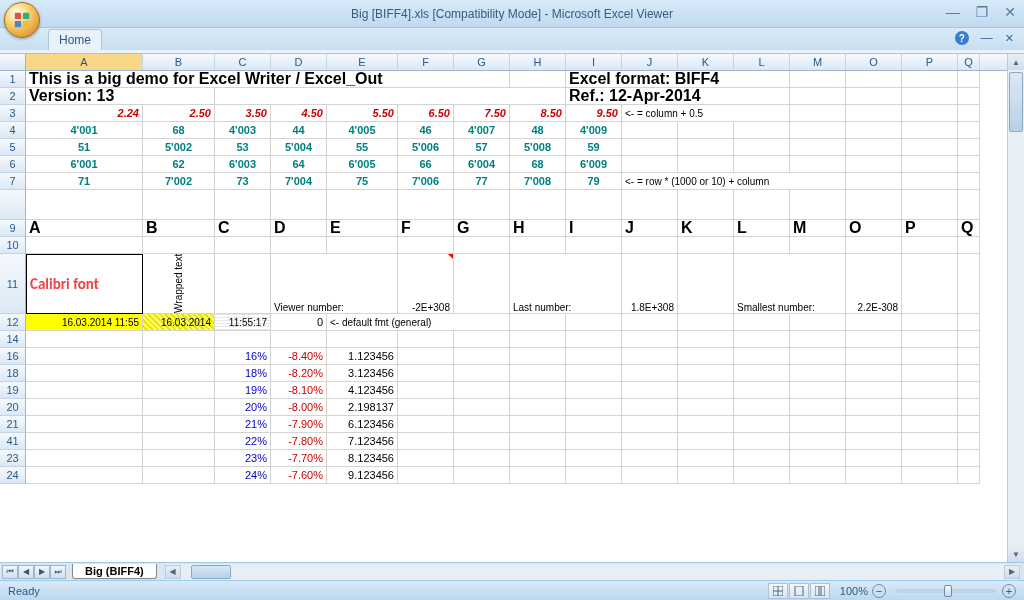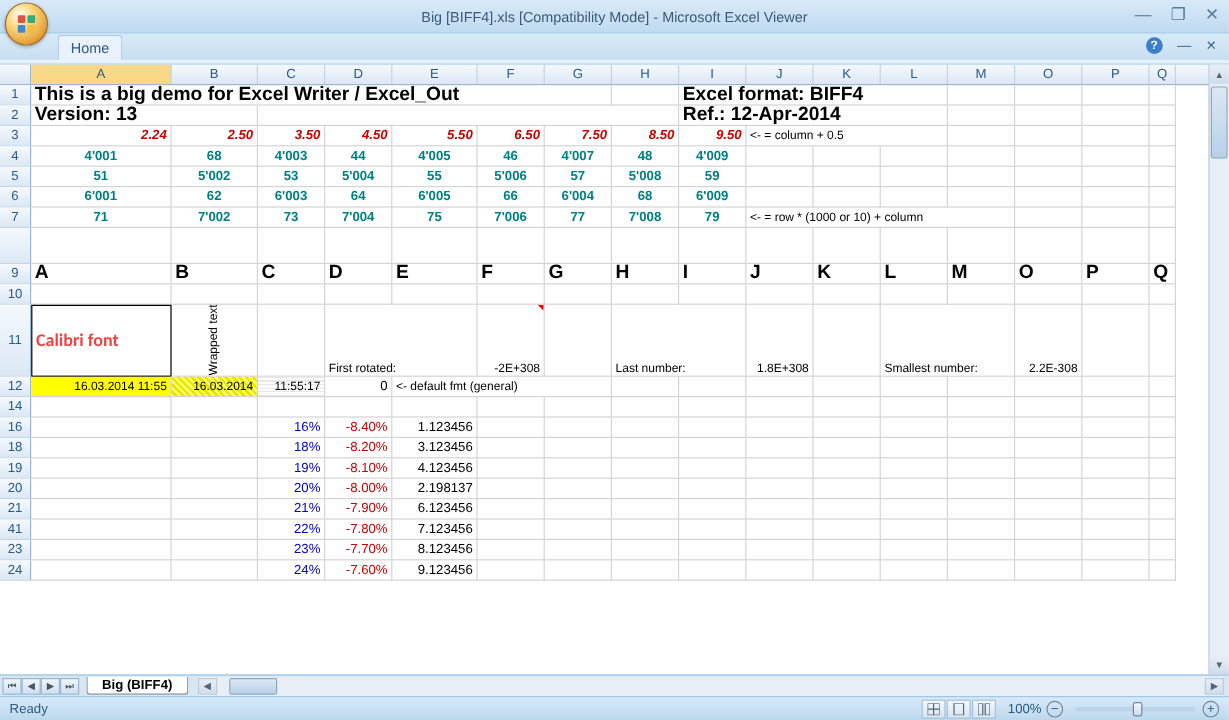--- a/index.html
+++ b/index.html
@@ -289,21 +289,21 @@
       </div>
       <div class="row tall">
         <div class="row-h" style="height:60px">11</div>
         <div class="cell box-border" style="width:117px;height:60px;align-items:center">
           <span class="calibri">Calibri font</span>
         </div>
         <div class="cell" style="width:72px;height:60px;align-items:flex-end;justify-content:center">
           <span class="rotated">Wrapped text, rotated 90°</span>
         </div>
         <div class="cell" style="width:56px;height:60px"></div>
-        <div class="cell small-txt" style="width:127px;height:60px;align-items:flex-end;position:relative">First rotated:</div>
+        <div class="cell small-txt" style="width:127px;height:60px;align-items:flex-end;position:relative">Viewer number:</div>
         <div class="cell c-right small-txt red-triangle" style="width:56px;height:60px;align-items:flex-end;position:relative">-2E+308</div>
         <div class="cell" style="width:56px;height:60px"></div>
         <div class="cell small-txt" style="width:112px;height:60px;align-items:flex-end">Last number:</div>
         <div class="cell c-right small-txt" style="width:56px;height:60px;align-items:flex-end">1.8E+308</div>
         <div class="cell" style="width:56px;height:60px"></div>
         <div class="cell small-txt" style="width:112px;height:60px;align-items:flex-end">Smallest number:</div>
         <div class="cell c-right small-txt" style="width:56px;height:60px;align-items:flex-end">2.2E-308</div>
         <div class="cell" style="width:56px;height:60px"></div>
         <div class="cell" style="width:22px;height:60px"></div>
       </div>

